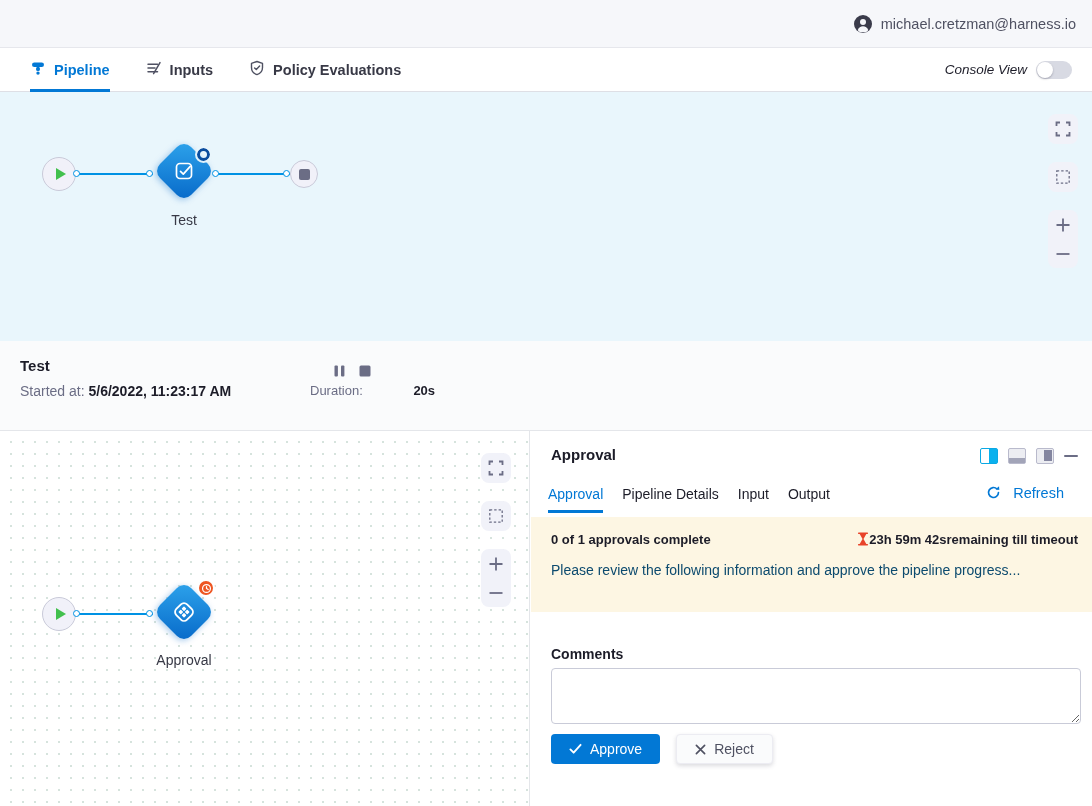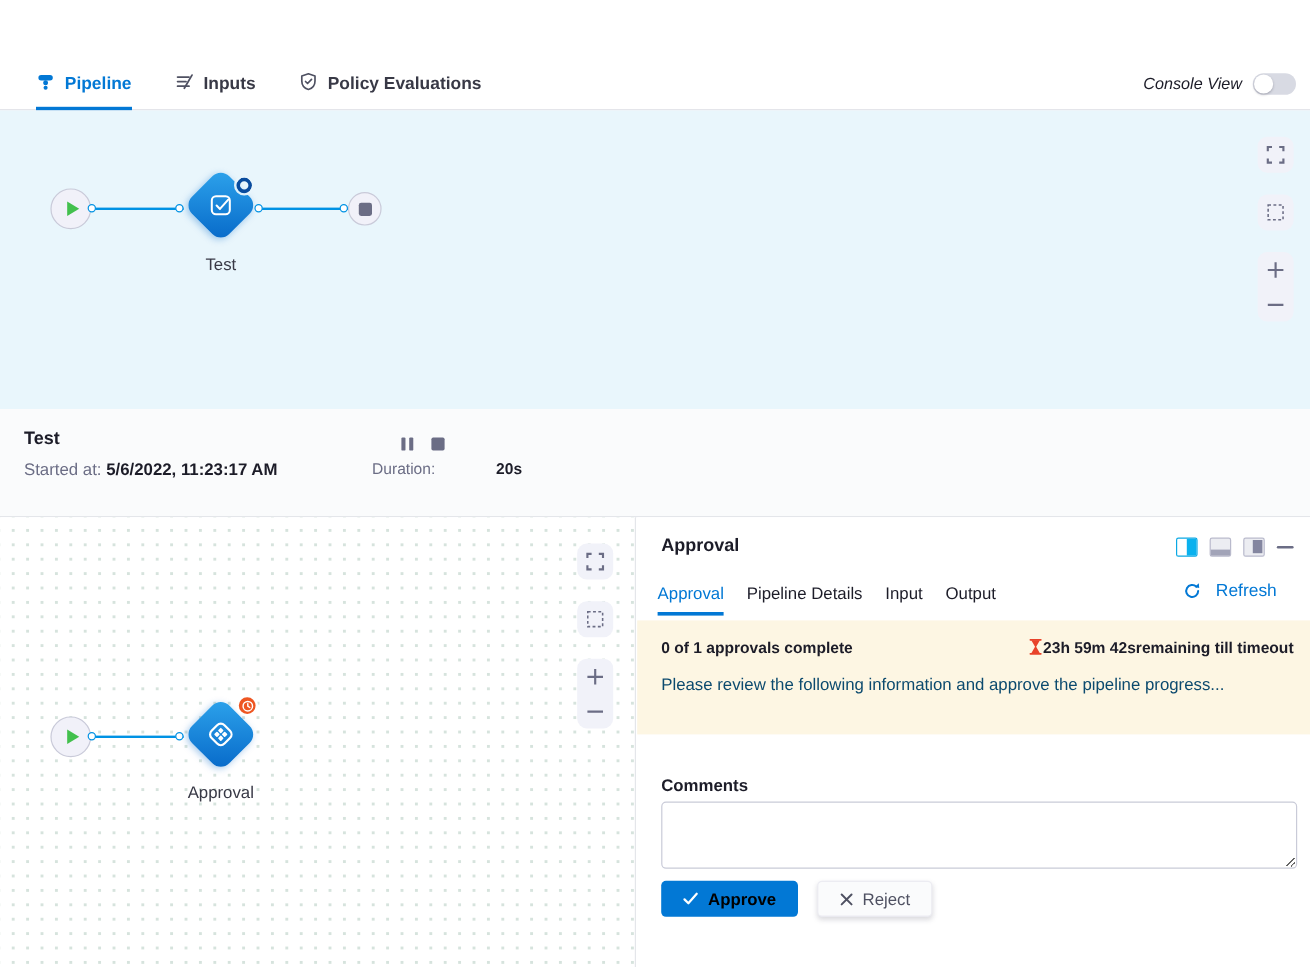--- a/index.html
+++ b/index.html
@@ -9,21 +9,21 @@
 
   
   .topbar { position:absolute; left:0; top:0; width:1092px; height:48px;
     background:#f6f7fa; border-bottom:1px solid #e6e7ec;
     display:flex; align-items:center; justify-content:flex-end; padding-right:16px; gap:8px; }
   .avatar { width:20px; height:20px; border-radius:50%; overflow:hidden; display:inline-flex; }
   .user-email { font-size:14.5px; color:#4f5162; }
 
   
   .tabbar { position:absolute; left:0; top:48px; width:1092px; height:44px; background:#fff;
-    border-bottom:1px solid #dedfe5; display:flex; align-items:center; padding:0 12px 0 30px; }
+    border-bottom:1px solid #dedfe5; display:flex; align-items:center; padding:0 20px 0 30px; }
   .tab { height:44px; display:flex; align-items:center; gap:8px; margin-right:36px;
     font-size:14.5px; font-weight:600; color:#383946; cursor:pointer; border-bottom:3px solid transparent; padding-top:3px; }
   .tab.active { color:#0278d5; border-bottom:3px solid #0278d5; }
   .console-view { margin-left:auto; display:flex; align-items:center; gap:9px;font-style:italic; }
   .console-view-label { font-size:13.5px; color:#1c1c28; }
   .toggle { width:36px; height:18px; border-radius:9px; background:#d8dae3; position:relative; cursor:pointer; }
   .toggle .knob { position:absolute; left:1px; top:1px; width:16px; height:16px; border-radius:50%;
     background:#fff; box-shadow:0 1px 2px rgba(40,41,61,.3); }
 
   
@@ -91,29 +91,39 @@
   .banner-row1 { display:flex; justify-content:space-between; align-items:center; font-size:13px; font-weight:700; color:#1c1c28; }
   .banner-timeout { display:flex; align-items:flex-start; }
   .banner-msg { margin-top:15px; font-size:14px; color:#0c4a6e; }
 
   .comments-label { position:absolute; left:20px; top:215px; font-size:14px; font-weight:700; color:#1c1c28; }
   .comments-box { position:absolute; left:20px; top:237px; width:530px; height:56px; border:1px solid #c9cbd8;
     border-radius:4px; resize:both; font-family:inherit; font-size:13px; padding:6px; background:#fff; }
   .btn-row { position:absolute; left:20px; top:303px; display:flex; gap:16px; }
   .btn { height:30px; border-radius:4px; display:flex; align-items:center; justify-content:center; gap:8px;
     font-size:14px; cursor:pointer; border:none; padding:0 18px; }
-  .btn-approve { background:#0278d5; color:#000000; font-weight:700; }
+  .btn-approve { background:#0278d5; color:#ffffff; font-weight:400; }
   .btn-reject { background:#fafbfc; color:#4f5162; font-weight:500; border:1px solid #ececf2;
     box-shadow:0 2px 4px rgba(96,97,112,.22); }
 </style>
 </head>
 <body>
 
 <div class="app">
 
+  <div class="topbar">
+    <span class="avatar">
+      <svg width="20" height="20" viewBox="0 0 20 20">
+        <circle cx="10" cy="10" r="9" fill="#3a3b4a"></circle>
+        <circle cx="10" cy="8" r="3" fill="#f6f7fa"></circle>
+        <path d="M4.6 16.3 C5.7 13.4 7.6 12.3 10 12.3 C12.4 12.3 14.3 13.4 15.4 16.3 L13 18.3 H7 Z" fill="#f6f7fa"></path>
+      </svg>
+    </span>
+    <span class="user-email">michael.cretzman@harness.io</span>
+  </div>
 
   <div class="tabbar">
     <div class="tab active">
       <span>
         <svg width="16" height="16" viewBox="0 0 16 16">
           <rect x="2" y="2.4" width="12" height="4.6" rx="2.3" fill="#0278d5"></rect>
           <rect x="6.1" y="6.8" width="3.8" height="4.3" rx="1.7" fill="#0278d5"></rect>
           <circle cx="8" cy="13.1" r="1.7" fill="#0278d5"></circle>
         </svg>
       </span>

